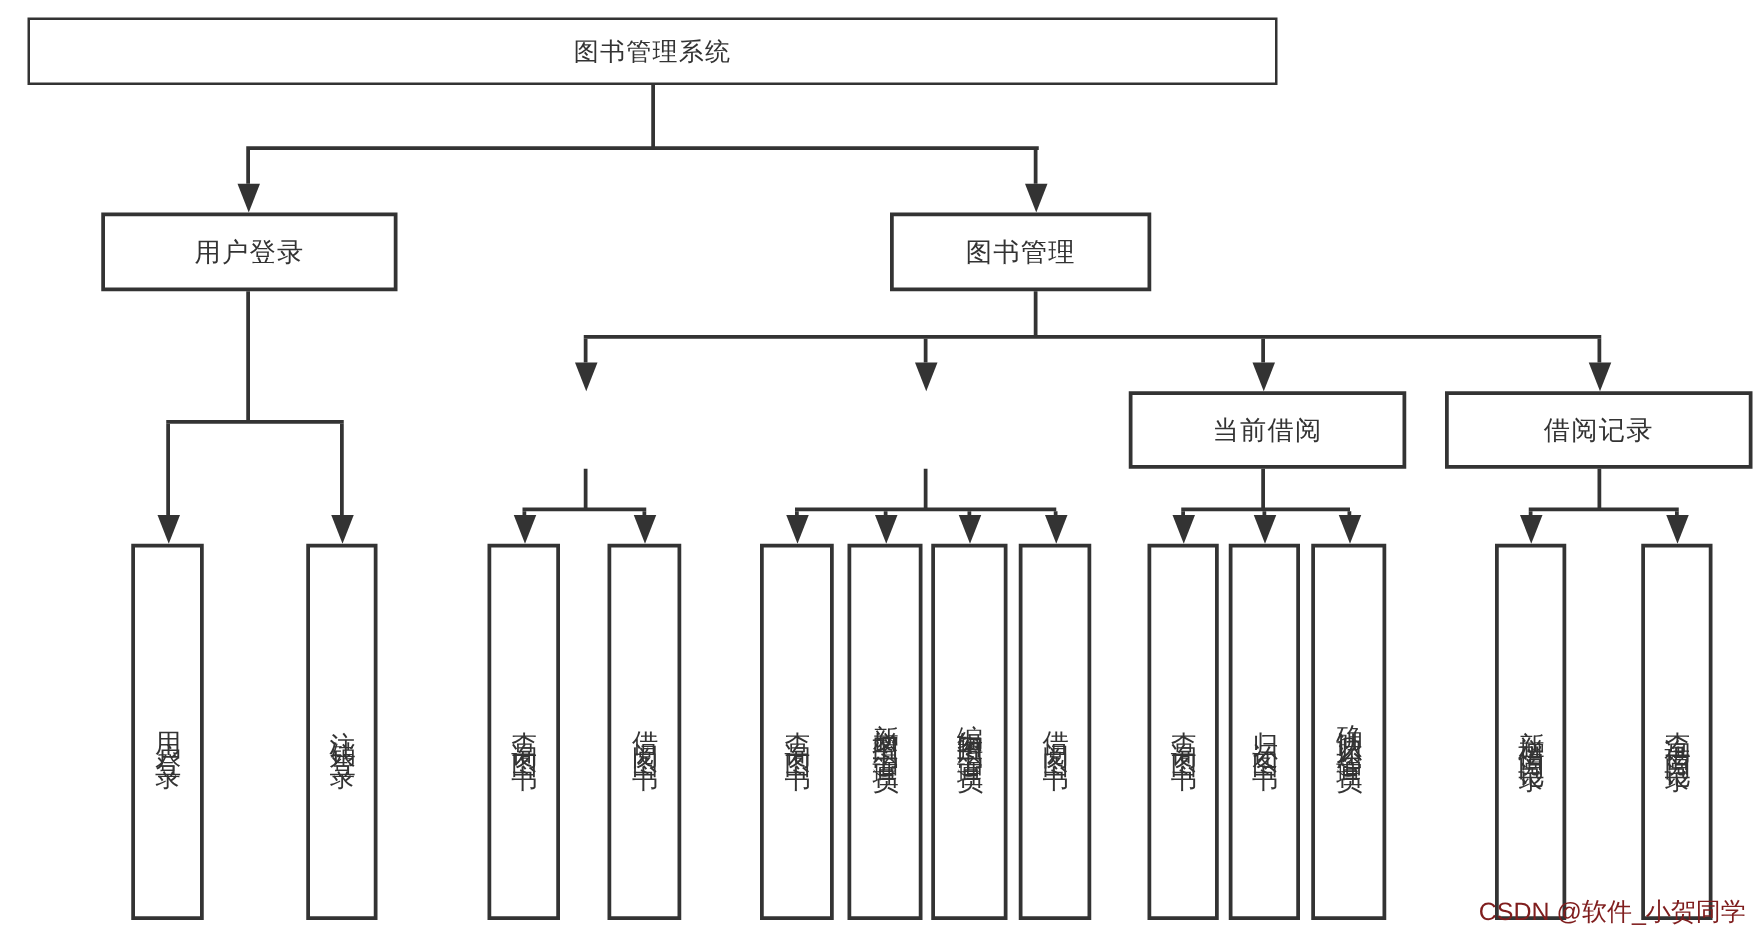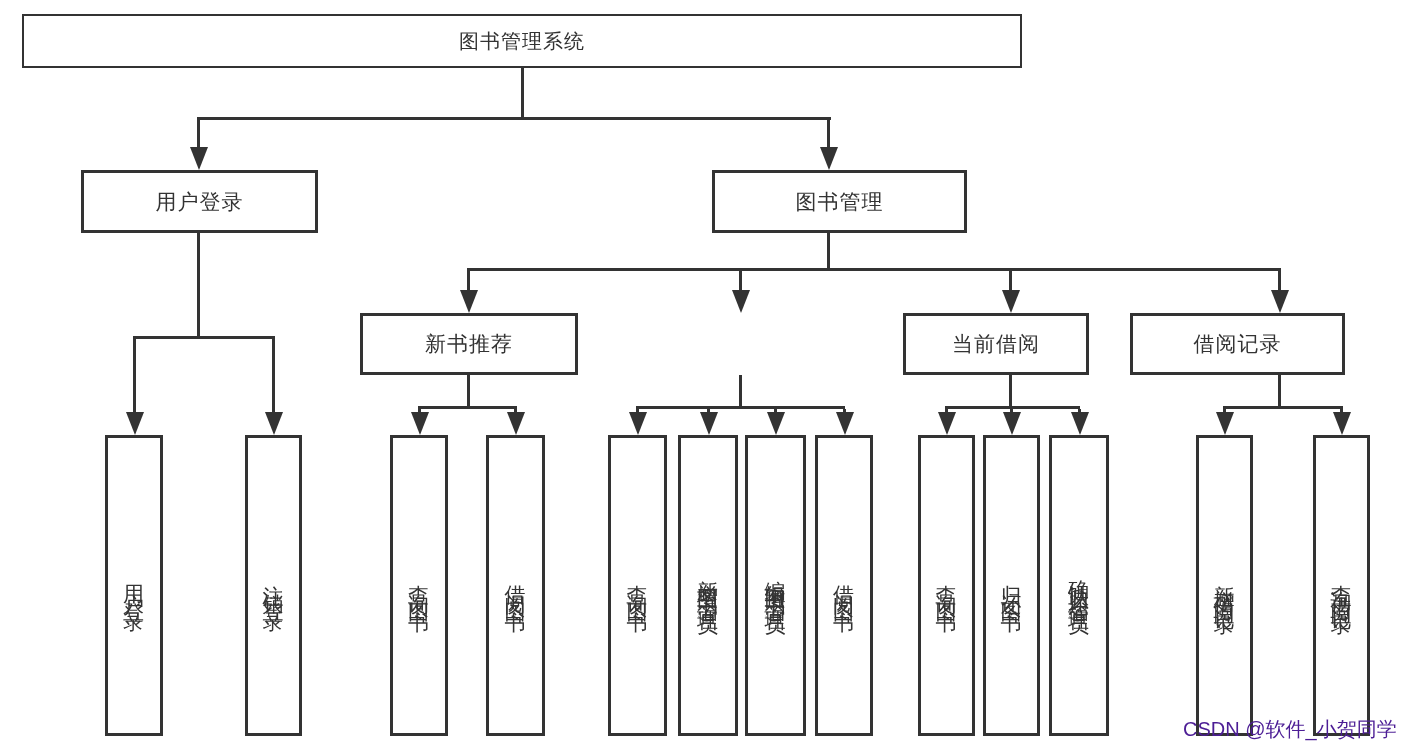--- a/index.html
+++ b/index.html
@@ -25,63 +25,60 @@
   .hline { position:absolute; height:3px; background:#333333; }
   .arr { position:absolute; width:3px; background:#333333; }
   .arr::after {
     content:""; position:absolute; left:50%; transform:translateX(-50%);
     bottom:-23px; width:0; height:0;
     border-left:9px solid transparent; border-right:9px solid transparent;
     border-top:23px solid #333333;
   }
   .watermark {
     position:absolute; left:1183px; top:716px; z-index:5;
-    font-size:20px; color:#4c1d95; white-space:nowrap; pointer-events:none;
+    font-size:20px; color:#7f1d1d; white-space:nowrap; pointer-events:none;
   }
 </style>
 </head>
 <body>
 
 <div class="canvas">
 
   <div class="box hbox root" style="left:22px;top:14px;width:1000px;height:54px;">
     <span>图书管理系统</span>
   </div>
 
   <div class="vline" style="left:521px;top:68px;height:50px;"></div>
   <div class="hline" style="left:197px;top:117px;width:634px;"></div>
   <div class="arr" style="left:197px;top:120px;height:27px;"></div>
   <div class="arr" style="left:827px;top:120px;height:27px;"></div>
 
   <div class="box hbox" style="left:81px;top:170px;width:237px;height:63px;">
     <span>用户登录</span>
   </div>
-  <div class="box hbox" style="left:712px;top:170px;width:255px;height:63px;text-align:center;">
+  <div class="box hbox" style="left:712px;top:170px;width:209px;height:63px;text-align:center;">
     <span>图书管理</span>
   </div>
 
   <div class="vline" style="left:197px;top:233px;height:105px;"></div>
   <div class="hline" style="left:133px;top:336px;width:142px;"></div>
   <div class="arr" style="left:133px;top:339px;height:73px;"></div>
   <div class="arr" style="left:272px;top:339px;height:73px;"></div>
 
   <div class="vline" style="left:827px;top:233px;height:37px;"></div>
   <div class="hline" style="left:467px;top:268px;width:814px;"></div>
   <div class="arr" style="left:467px;top:271px;height:19px;"></div>
   <div class="arr" style="left:739px;top:271px;height:19px;"></div>
   <div class="arr" style="left:1009px;top:271px;height:19px;"></div>
   <div class="arr" style="left:1278px;top:271px;height:19px;"></div>
 
-  <div class="box hbox" style="left:360px;top:313px;width:218px;height:62px;">
-    <span>新书推荐</span>
-  </div>
-  <div class="box hbox" style="left:903px;top:313px;width:186px;height:62px;">
+  <div class="box hbox" style="left:903px;top:313px;width:222px;height:62px;">
     <span>当前借阅</span>
   </div>
-  <div class="box hbox" style="left:1130px;top:313px;width:215px;height:62px;">
+  <div class="box hbox" style="left:1156px;top:313px;width:246px;height:62px;">
     <span>借阅记录</span>
   </div>
 
   <div class="vline" style="left:467px;top:375px;height:33px;"></div>
   <div class="hline" style="left:418px;top:406px;width:99px;"></div>
   <div class="arr" style="left:418px;top:409px;height:3px;"></div>
   <div class="arr" style="left:514px;top:409px;height:3px;"></div>
 
   <div class="vline" style="left:739px;top:375px;height:33px;"></div>
   <div class="hline" style="left:636px;top:406px;width:209px;"></div>

